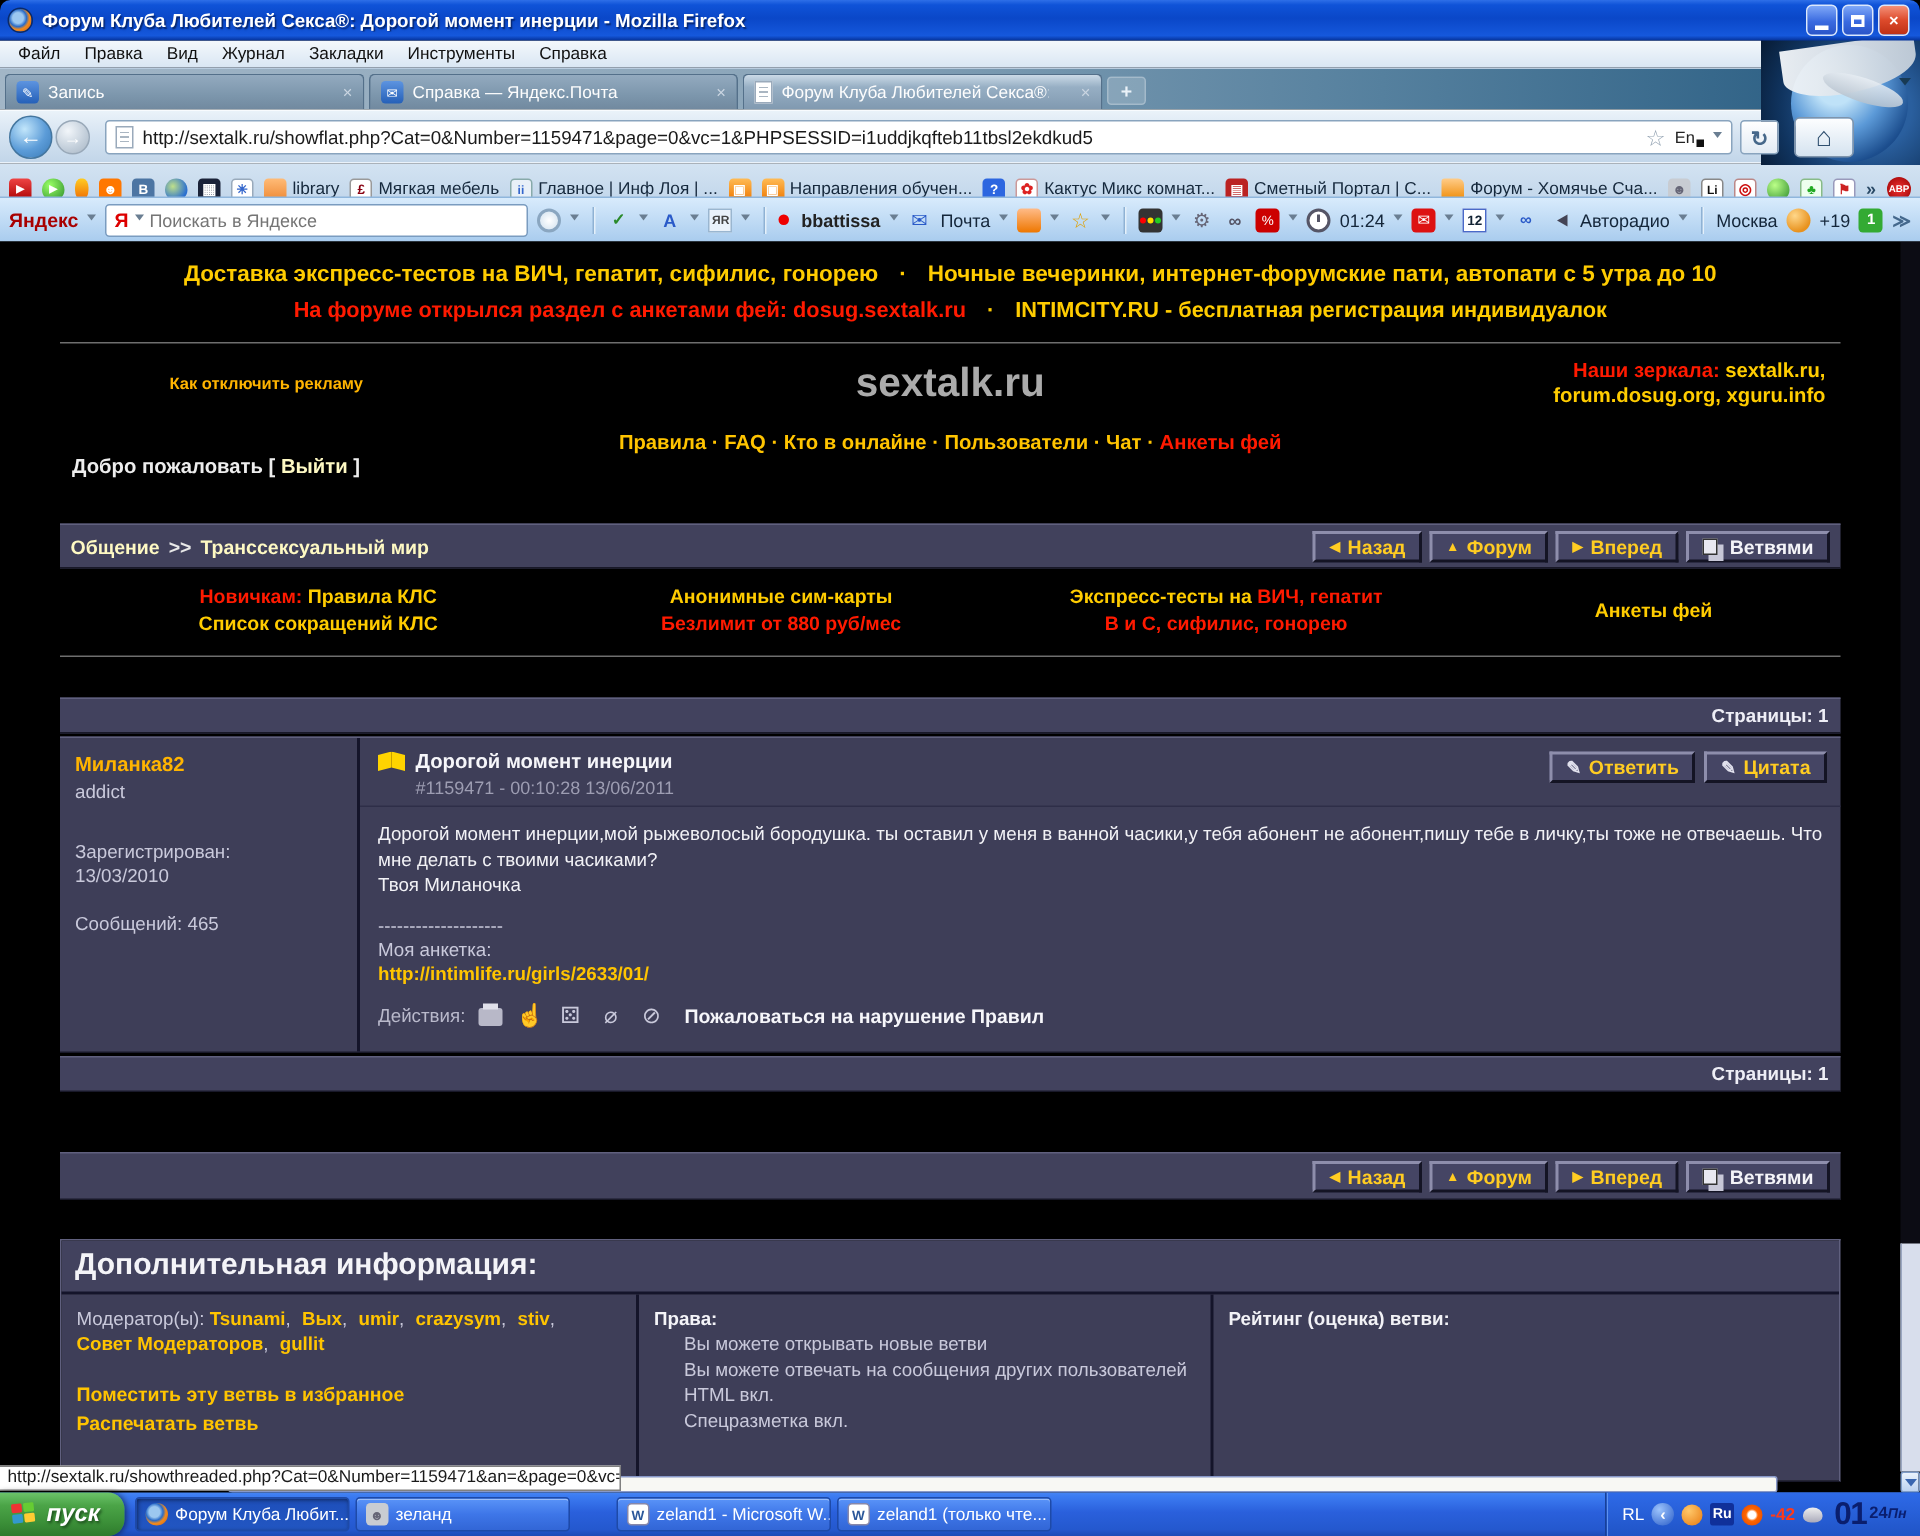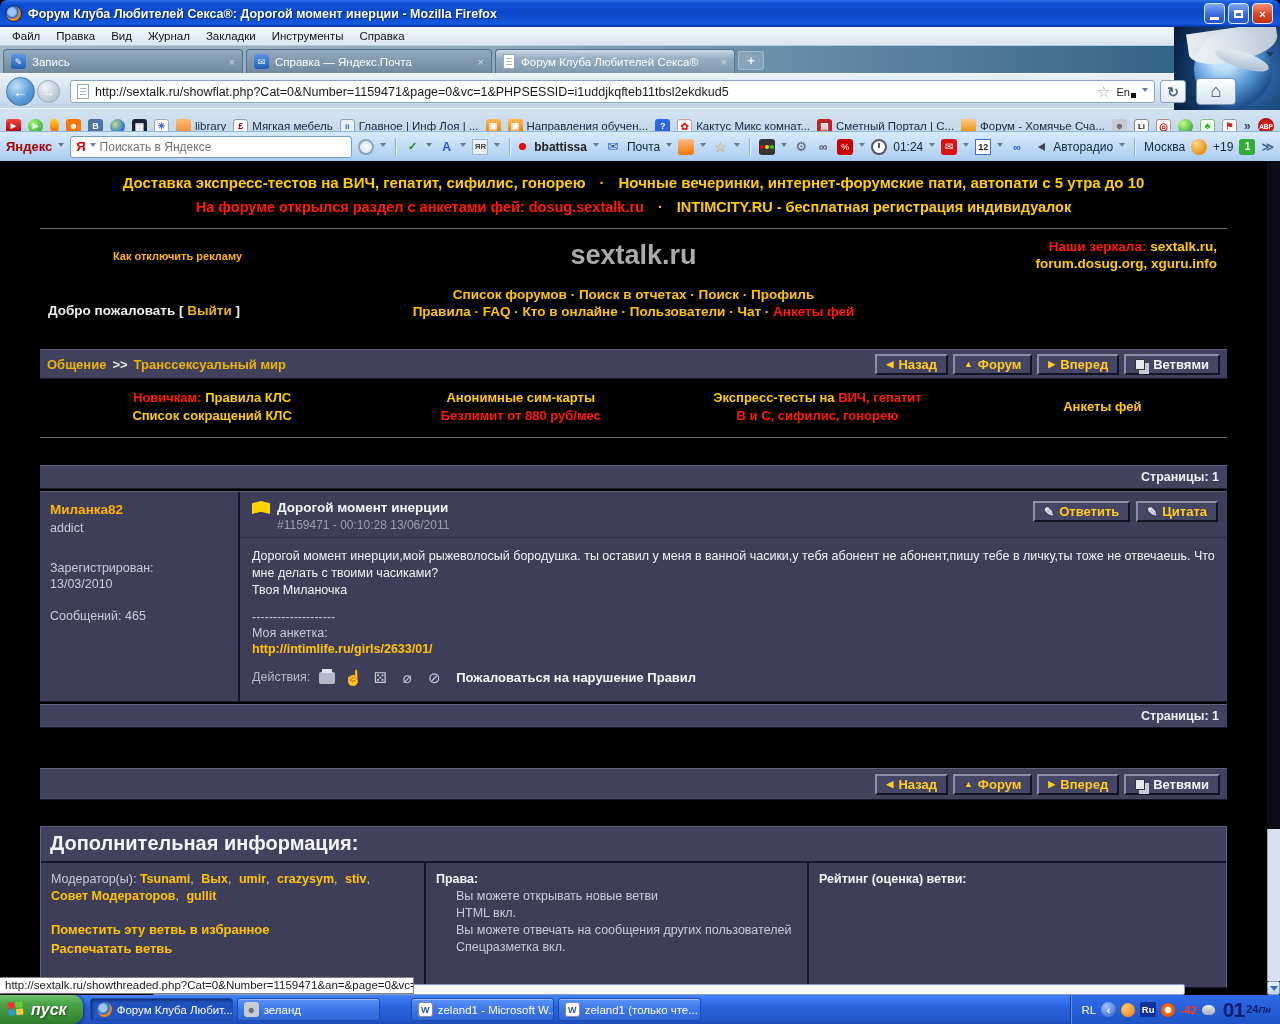--- a/index.html
+++ b/index.html
@@ -143,21 +143,21 @@
   .yi-mailred { background:#D11; border-radius:3px; color:#fff; font-size:10px; }
   .yi-cal { background:#fff; border:1px solid #4A6AC8; color:#123; font-size:9px; font-weight:bold; }
   .yi-chain { color:#2A5AC8; font-weight:bold; }
   .yi-spk { width:0; height:0; border:4px solid transparent; border-right:7px solid #445; }
   .yi-weather { border-radius:50%; background:radial-gradient(circle at 35% 30%,#FFD78A,#E8921E 70%); position:relative; }
   .yi-green { background:#3A3; border-radius:3px; color:#fff; font-size:10px; font-weight:bold; }
   .ychev { margin-left:auto; color:#44688C; font-weight:bold; }
 
   
   .content { position:absolute; top:161px; left:0; width:1267px; height:834px; background:#000; overflow:hidden; }
-  .yellow { color:#FFCC00; } .orange { color:#eab308; } .red { color:#FF1A00; }
+  .yellow { color:#FFCC00; } .orange { color:#fef9c3; } .red { color:#FF1A00; }
   .ads { padding-top:13px; text-align:center; font-weight:bold; }
   .ads .l1 { font-size:15px; color:#FFCC00; }
   .ads .l2 { margin-top:8px; font-size:14.5px; }
   .ads .dot { margin:0 14px; color:#FFCC00; }
   .hrline { height:1px; background:#6E6E6E; margin:13px 40px 0; }
   .hdr { position:relative; height:120px; margin:0 40px; }
   .hdr .disable { position:absolute; left:52px; top:21px; color:#FFB400; font-weight:bold; font-size:11px;margin-left:21px; }
   .hdr .site { position:absolute; left:0; right:0; top:11px; text-align:center; color:#ABABAB; font-size:27px; font-weight:bold; }
   .hdr .mirrors { position:absolute; right:10px; top:9px; text-align:right; font-weight:bold; font-size:13.5px; line-height:17px; }
   .hdr .welcome { position:absolute; left:8px; top:74px; font-size:13.5px; font-weight:bold; color:#EDEDED; }
@@ -459,21 +459,20 @@
         <span class="red">Наши зеркала:</span>
         <span class="yellow">sextalk.ru,</span><br>
         <span class="yellow">forum.dosug.org, xguru.info</span>
       </div>
       <div class="welcome">
         <span>Добро пожаловать [</span>
         <span class="orange">Выйти</span>
         <span>]</span>
       </div>
       <div class="centernav">
-        <div>Список форумов · Поиск в отчетах · Поиск · Профиль</div>
         <div>
           <span>Правила · FAQ · Кто в онлайне · Пользователи · Чат ·</span>
           <span class="red">Анкеты фей</span>
         </div>
       </div>
     </div>
 
     <div class="bcbar">
       <div class="bc-left">
         <span class="orange">Общение</span>
@@ -608,22 +607,22 @@
             <span class="mod">stiv</span><span class="msep">,</span>
             <span class="mod">Совет Модераторов</span><span class="msep">,</span>
             <span class="mod">gullit</span>
           </div>
           <span class="xlink first">Поместить эту ветвь в избранное</span>
           <span class="xlink">Распечатать ветвь</span>
         </div>
         <div class="xc xc2">
           <div class="rlabel">Права:</div>
           <div class="rline">Вы можете открывать новые ветви</div>
+          <div class="rline">Вы можете отвечать на сообщения других пользователей</div>
           <div class="rline">HTML вкл.</div>
-          <div class="rline">Вы можете отвечать на сообщения других пользователей</div>
           <div class="rline">Спецразметка вкл.</div>
         </div>
         <div class="xc xc3">
           <span class="rtlabel">Рейтинг (оценка) ветви:</span>
         </div>
       </div>
     </div>
   </div>
 
   <div class="vscroll">

